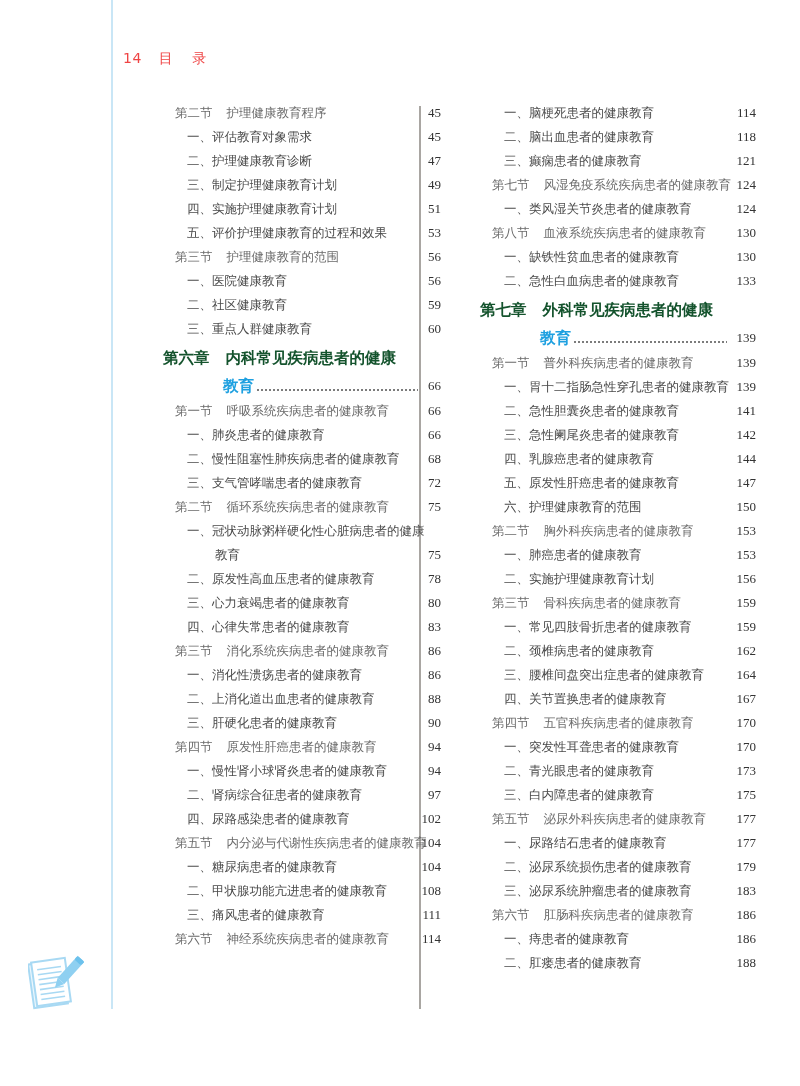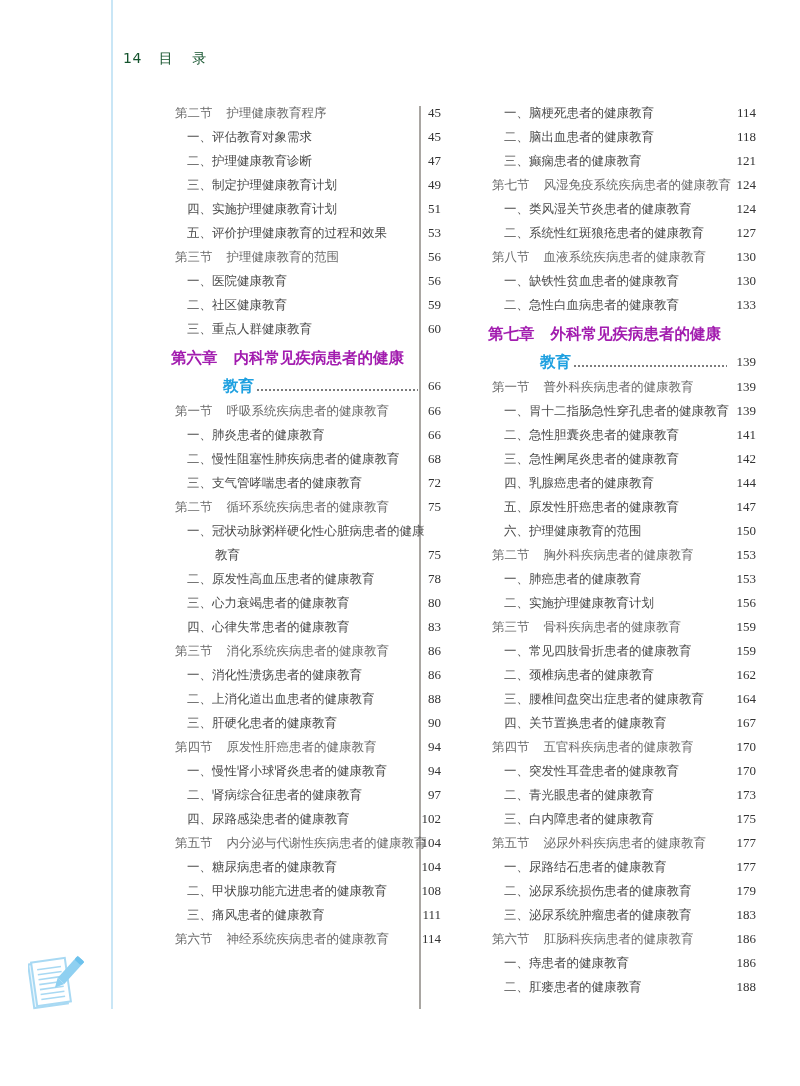--- a/index.html
+++ b/index.html
@@ -8,21 +8,21 @@
 
     .margin-rule {
       position: absolute; left: 111px; top: 0; width: 2px; height: 1009px;
       background: #c9e6f6;
     }
     .note-icon { position: absolute; left: 28px; top: 952px; width: 56px; height: 60px; }
 
     .running-header {
       position: absolute; left: 123px; top: 50px;
       font-family: "DejaVu Sans", "Liberation Sans", sans-serif;
-      font-size: 14px; color: #14532d; letter-spacing: 0.5px;
+      font-size: 14px; color: #ef4444; letter-spacing: 0.5px;
     }
     .running-header .pg { margin-right: 12px; }
     .running-header .t1 { margin-right: 14px; }
 
     .col-divider {
       position: absolute; left: 419px; top: 106px; width: 2px; height: 903px;
       background: #a9a6a2;
     }
 
     .col { position: absolute; top: 101px; margin-left: 36px; }
@@ -38,22 +38,22 @@
       font-family: "Liberation Serif", "DejaVu Serif", serif;
       font-size: 13px; color: #333;
     }
     .row.section { padding-left: 16px; font-family: "DejaVu Sans", "Liberation Sans", sans-serif; color: #6a6a6a; font-size: 12.5px; }
     .row.section .lbl { margin-right: 14px; }
     .row.item { padding-left: 28px; font-family: "DejaVu Serif", "Liberation Serif", serif; color: #4a4a4a; font-size: 12.5px; }
     .row.item-cont { padding-left: 56px; font-family: "DejaVu Serif", "Liberation Serif", serif; color: #4a4a4a; font-size: 12.5px; }
 
     .chapter { position: relative; height: 58px; font-family: "DejaVu Sans", "Liberation Sans", sans-serif; }
     .chapter .line1 {
-      position: absolute; left: 12px; top: 4px; height: 26px; line-height: 26px;
-      font-size: 15.5px; font-weight: bold; color: #a21caf; white-space: nowrap;
+      position: absolute; left: 4px; top: 4px; height: 26px; line-height: 26px;
+      font-size: 15.5px; font-weight: bold; color: #14532d; white-space: nowrap;
     }
     .chapter .line1 .lbl { margin-right: 16px; }
     .chapter .line2 {
       position: absolute; left: 64px; right: 0; top: 32px; height: 26px; line-height: 26px;
       white-space: nowrap; display: flex; align-items: center;
     }
     .chapter .line2 .cont { font-size: 15.5px; font-weight: bold; color: #1ea0e0; }
     .chapter .line2 .leader {
       flex: 1; margin: 0 10px 0 2px; height: 2px; align-self: center; margin-top: 8px;
       background-image: radial-gradient(circle, #777 0.7px, transparent 0.9px);
@@ -137,21 +137,20 @@
     <div class="row item"><span>二、甲状腺功能亢进患者的健康教育</span><span class="pnum">108</span></div>
     <div class="row item"><span>三、痛风患者的健康教育</span><span class="pnum">111</span></div>
     <div class="row section"><span class="lbl">第六节</span><span>神经系统疾病患者的健康教育</span><span class="pnum">114</span></div>
   </div>
 <div class="col right" id="col-right">
     <div class="row item"><span>一、脑梗死患者的健康教育</span><span class="pnum">114</span></div>
     <div class="row item"><span>二、脑出血患者的健康教育</span><span class="pnum">118</span></div>
     <div class="row item"><span>三、癫痫患者的健康教育</span><span class="pnum">121</span></div>
     <div class="row section"><span class="lbl">第七节</span><span>风湿免疫系统疾病患者的健康教育</span><span class="pnum">124</span></div>
     <div class="row item"><span>一、类风湿关节炎患者的健康教育</span><span class="pnum">124</span></div>
-    <div class="row item"><span>二、系统性红斑狼疮患者的健康教育</span><span class="pnum">127</span></div>
     <div class="row section"><span class="lbl">第八节</span><span>血液系统疾病患者的健康教育</span><span class="pnum">130</span></div>
     <div class="row item"><span>一、缺铁性贫血患者的健康教育</span><span class="pnum">130</span></div>
     <div class="row item"><span>二、急性白血病患者的健康教育</span><span class="pnum">133</span></div>
     <div class="chapter">
       <div class="line1"><span class="lbl">第七章</span><span>外科常见疾病患者的健康</span></div>
       <div class="line2">
         <span class="cont">教育</span>
         <span class="leader"></span>
         <span class="pnum">139</span>
       </div>

